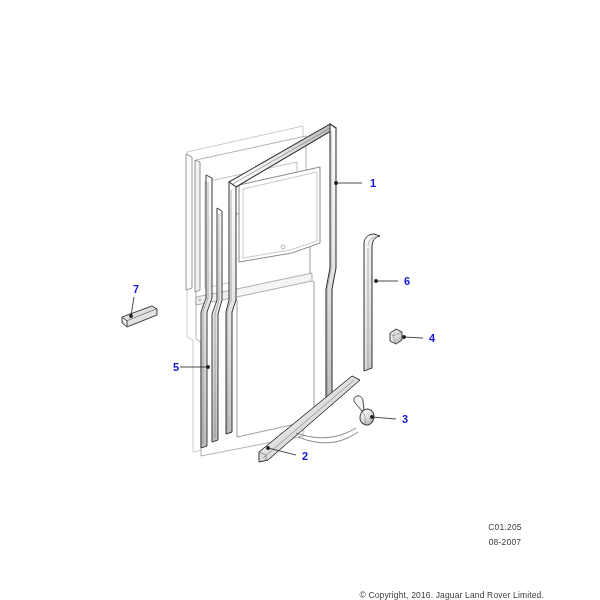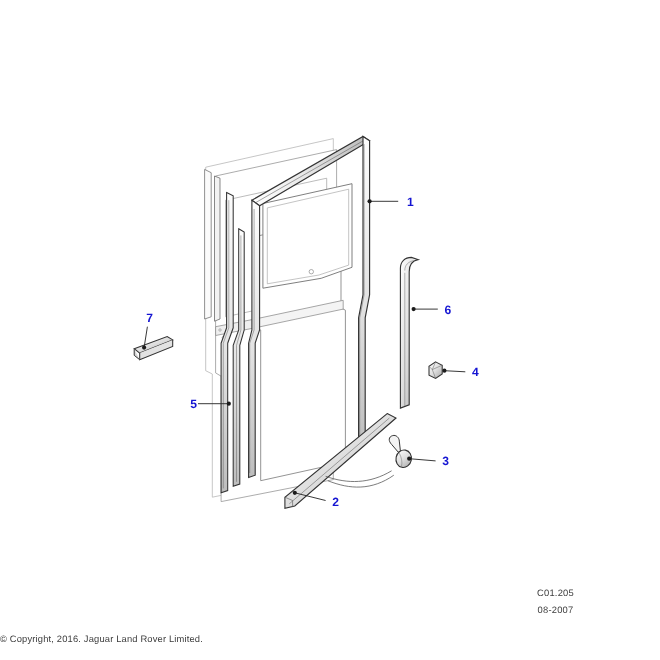--- a/index.html
+++ b/index.html
@@ -30,39 +30,39 @@
   }
   .callout-label {
     font-family: "Liberation Sans", sans-serif;
     font-size: 11px;
     font-weight: bold;
     fill: #1414d2;
   }
   .meta-block {
     position: absolute;
     right: 30px;
-    top: 532px;
+    top: 520px;
     width: 130px;
     text-align: center;
     font-family: "Liberation Sans", sans-serif;
     font-size: 8.5px;
     color: #3c3c3c;
     line-height: 14.5px;
     letter-spacing: 0.2px;
   }
   .meta-line {
     display: block;
     white-space: nowrap;
   }
   .copyright {
     position: absolute;
     left: 0;
-    top: 576px;
+    top: 590px;
     width: 544px;
-    text-align: left;
+    text-align: right;
     font-family: "Liberation Sans", sans-serif;
     font-size: 8.5px;
     color: #3c3c3c;
     letter-spacing: 0.15px;
   }
 </style>
 </head>
 <body>
 
 <div id="page">

